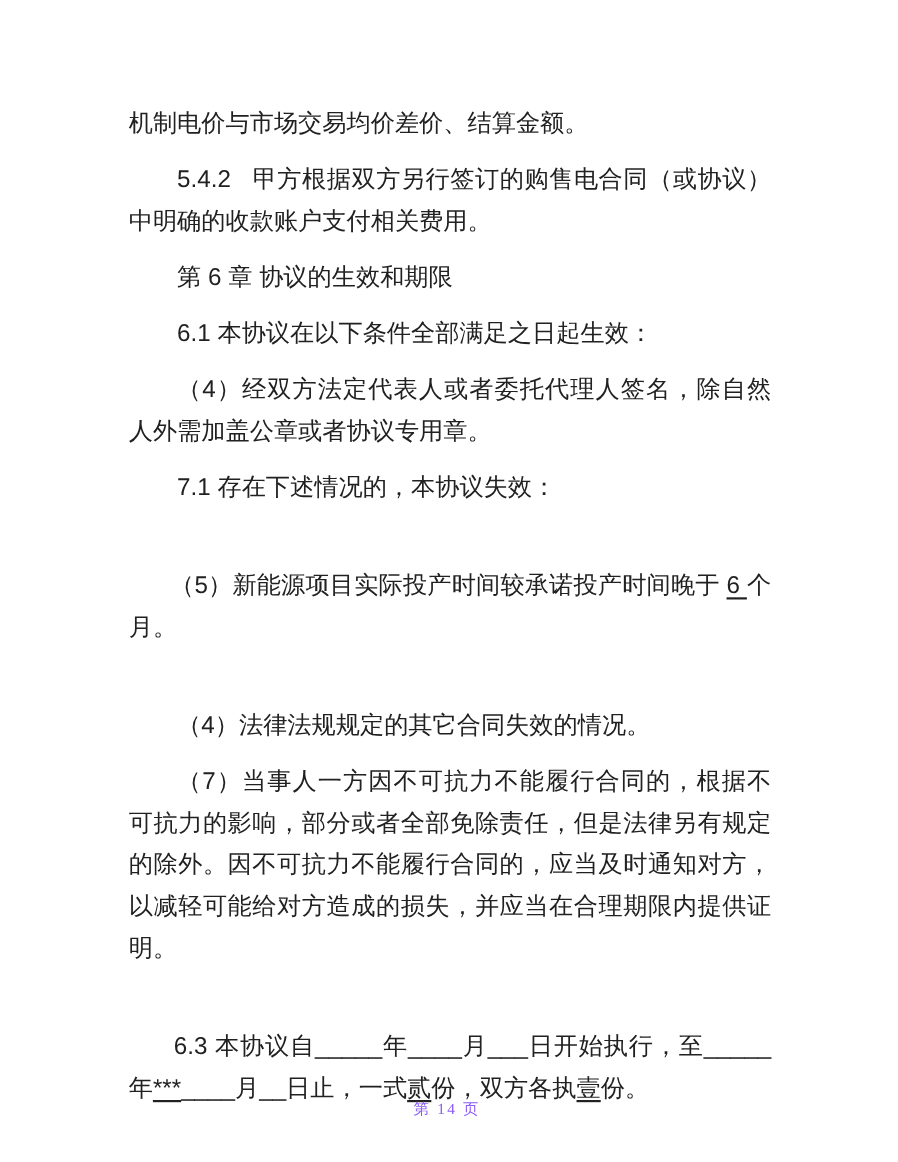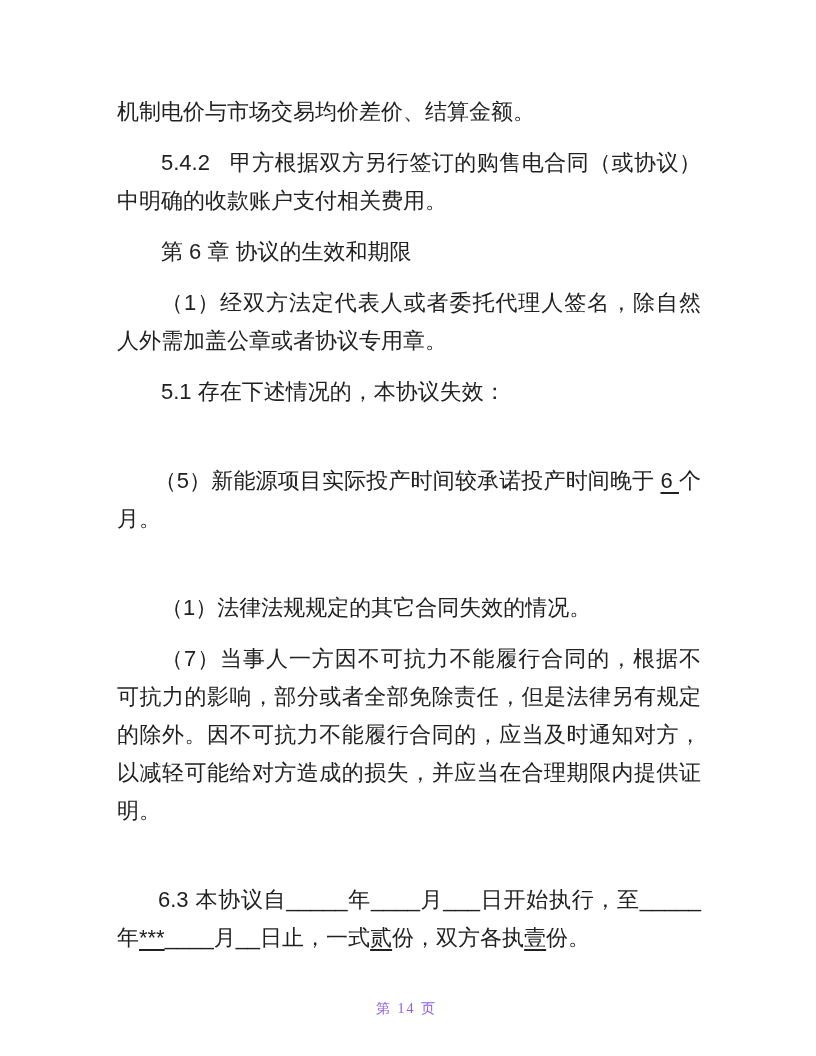--- a/index.html
+++ b/index.html
@@ -56,31 +56,32 @@
 
 <div class="page">
   <div class="content">
 
     <p class="para">机制电价与市场交易均价差价、结算金额。</p>
 
     <p class="para indent">5.4.2   甲方根据双方另行签订的购售电合同（或协议）中明确的收款账户支付相关费用。</p>
 
     <p class="para indent">第 6 章 协议的生效和期限</p>
 
+    <p class="para indent">6.1 本协议在以下条件全部满足之日起生效：</p>
 
-    <p class="para indent">（1）经双方法定代表人或者委托代理人签名，除自然人外需加盖公章或者协议专用章。</p>
+    <p class="para indent">（4）经双方法定代表人或者委托代理人签名，除自然人外需加盖公章或者协议专用章。</p>
 
 
-    <p class="para indent">5.1 存在下述情况的，本协议失效：</p>
+    <p class="para indent">7.1 存在下述情况的，本协议失效：</p>
 
     <p class="para indent">
       <span>（5）新能源项目实际投产时间较承诺投产时间晚于 </span><span class="u">6 </span><span>个月。</span>
     </p>
 
-    <p class="para indent">（1）法律法规规定的其它合同失效的情况。</p>
+    <p class="para indent">（4）法律法规规定的其它合同失效的情况。</p>
 
     <p class="para indent">（7）当事人一方因不可抗力不能履行合同的，根据不可抗力的影响，部分或者全部免除责任，但是法律另有规定的除外。因不可抗力不能履行合同的，应当及时通知对方，以减轻可能给对方造成的损失，并应当在合理期限内提供证明。</p>
 
     <p class="para indent">
       <span>6.3 本协议自_____年____月___日开始执行，至_____年</span><span class="u">***</span><span>____月__日止，一式</span><span class="u">贰</span><span>份，双方各执</span><span class="u">壹</span><span>份。</span>
     </p>
 
   </div>
 
   <div class="footer">第 14 页</div>

